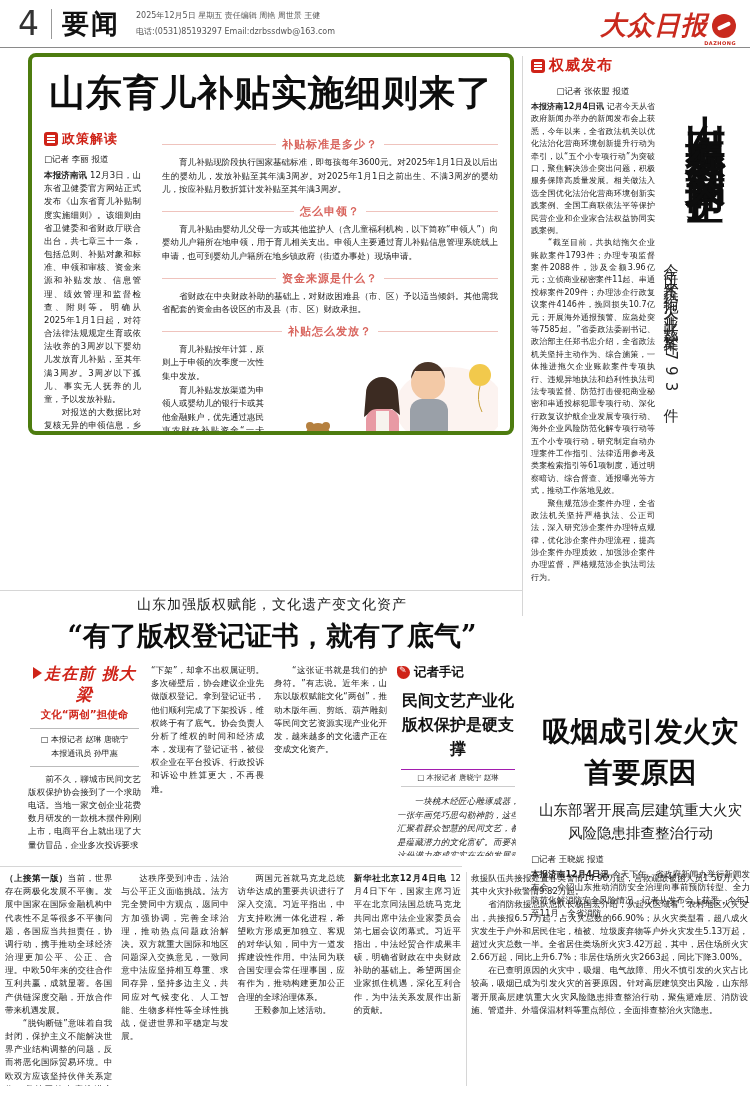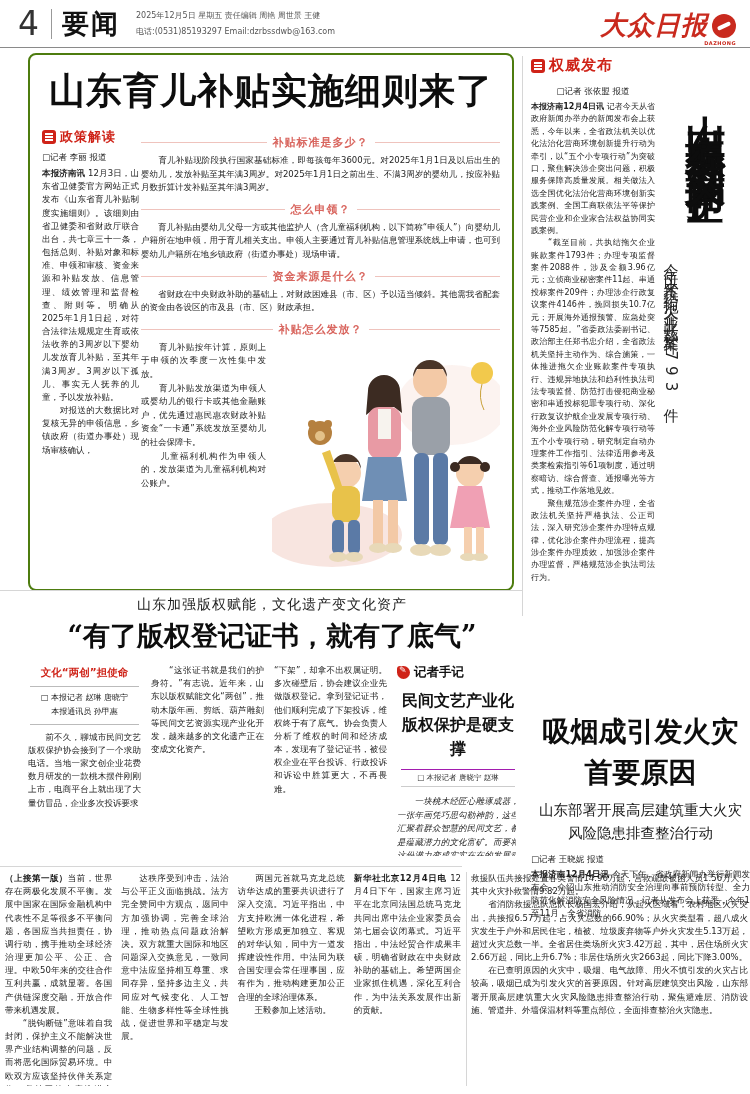--- a/index.html
+++ b/index.html
@@ -20,23 +20,23 @@
   .seal-sub { position:absolute; right:0; top:32px; font-size:5px; color:#c92a1e; font-weight:bold; letter-spacing:.5px; }
 
   
   .bodytext { font-size:8.5px; line-height:1.55; color:#1c1c1c; text-align:justify; white-space:pre-line; overflow:hidden; }
   .byline { font-size:8.5px; color:#222; margin:3px 0; }
   .lead-bold { font-weight:bold; }
   .vrule { position:absolute; width:1px; background:#d6d6d6; }
   .hrule { position:absolute; height:1px; background:#d6d6d6; }
 
   
-  .main-box { position:absolute; left:28px; top:53px; width:486px; height:538px; border:2px solid #4d7c0f; border-radius:8px; padding:10px 12px; overflow:hidden; }
+  .main-box { position:absolute; left:28px; top:53px; width:486px; height:382px; border:4px solid #4d7c0f; border-radius:8px; padding:10px 12px; overflow:hidden; }
   .main-headline { text-align:center; font-size:36px; font-weight:bold; color:#0d0d0d; letter-spacing:1px; margin-top:2px; }
-  .main-cols { display:flex; gap:2px; margin-top:12px; height:440px; }
+  .main-cols { display:flex; gap:21px; margin-top:12px; height:440px; }
   .mcol1 { width:97px; flex:none; }
   .mcol2 { width:97px; flex:none; }
   .mcol3 { flex:1; position:relative; overflow:hidden; }
   .badge-row { display:flex; align-items:center; gap:4px; margin-bottom:6px; }
   .badge-icon { width:14px; height:14px; flex:none; background:#cf2318; border-radius:3px; position:relative; }
   .badge-icon::after { content:""; position:absolute; left:3px; top:3px; width:8px; height:2px; background:#fff; box-shadow:0 3px 0 #fff, 0 6px 0 #fff; }
   .badge-label { font-size:13px; font-weight:bold; color:#cf2318; letter-spacing:1px; }
   .qa-q { display:flex; align-items:center; gap:6px; margin:7px 0 4px; }
   .qa-line { flex:1; height:1px; background:#efc3bd; }
   .qa-title { font-size:11px; font-weight:bold; color:#d9665f; letter-spacing:1px; }
@@ -214,33 +214,34 @@
       <div class="v-head">山东以专项行动安商护企</div>
     </div>
   </aside>
 
   <section class="copy-art">
     <div class="kicker">山东加强版权赋能，文化遗产变文化资产</div>
     <h2 class="copy-headline">“有了版权登记证书，就有了底气”</h2>
     <div class="copy-cols">
       <div class="ccol">
         <div class="brand">
+          <div class="brand-main"><span class="flag"></span><span>走在前 挑大梁</span></div>
           <div class="brand-sub">文化“两创”担使命</div>
         </div>
         <div class="copy-bylines">
           <div>□ 本报记者 赵琳 唐晓宁</div>
           <div>本报通讯员 孙甲惠</div>
         </div>
         <div class="bodytext" style="height:96px">　　前不久，聊城市民间文艺版权保护协会接到了一个求助电话。当地一家文创企业花费数月研发的一款桃木摆件刚刚上市，电商平台上就出现了大量仿冒品，企业多次投诉要求</div>
       </div>
       <div class="ccol">
+        <div class="bodytext" style="height:192px">“下架”，却拿不出权属证明。多次碰壁后，协会建议企业先做版权登记。拿到登记证书，他们顺利完成了下架投诉，维权终于有了底气。协会负责人分析了维权的时间和经济成本，发现有了登记证书，被侵权企业在平台投诉、行政投诉和诉讼中胜算更大，不再畏难。</div>
+      </div>
+      <div class="ccol">
         <div class="bodytext" style="height:192px">　　“这张证书就是我们的护身符。”有志说。近年来，山东以版权赋能文化“两创”，推动木版年画、剪纸、葫芦雕刻等民间文艺资源实现产业化开发，越来越多的文化遗产正在变成文化资产。</div>
-      </div>
-      <div class="ccol">
-        <div class="bodytext" style="height:192px">“下架”，却拿不出权属证明。多次碰壁后，协会建议企业先做版权登记。拿到登记证书，他们顺利完成了下架投诉，维权终于有了底气。协会负责人分析了维权的时间和经济成本，发现有了登记证书，被侵权企业在平台投诉、行政投诉和诉讼中胜算更大，不再畏难。</div>
       </div>
 
       <aside class="notes">
         <div class="notes-badge">
           <span class="pen-icon"></span>
           <span class="notes-title">记者手记</span>
         </div>
         <div class="notes-head">
           <div>民间文艺产业化</div>
           <div>版权保护是硬支撑</div>

